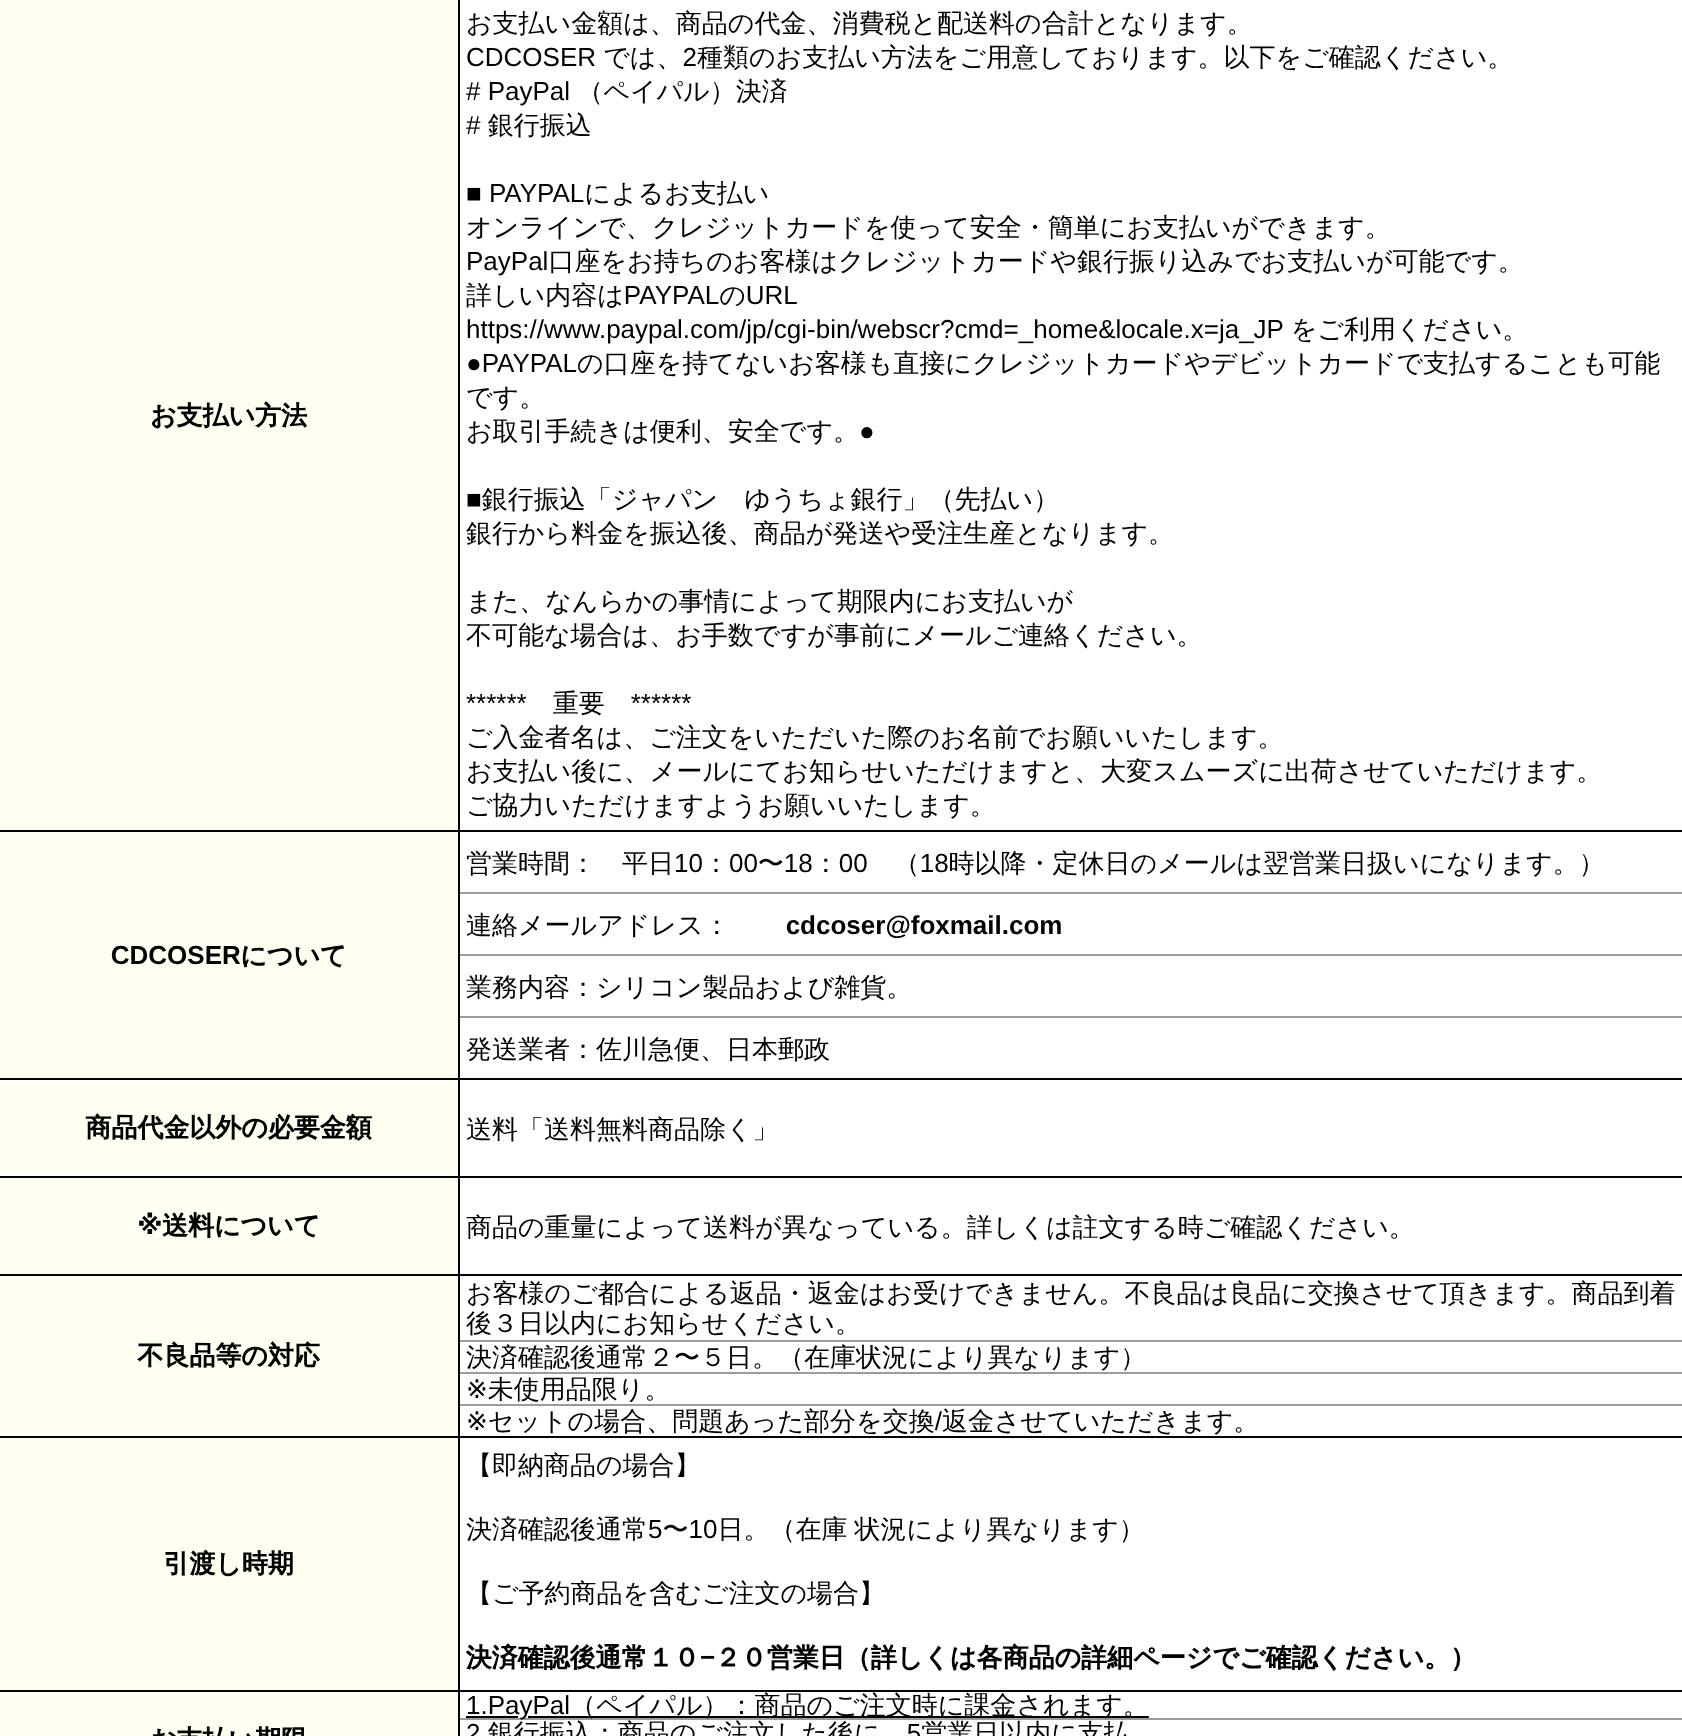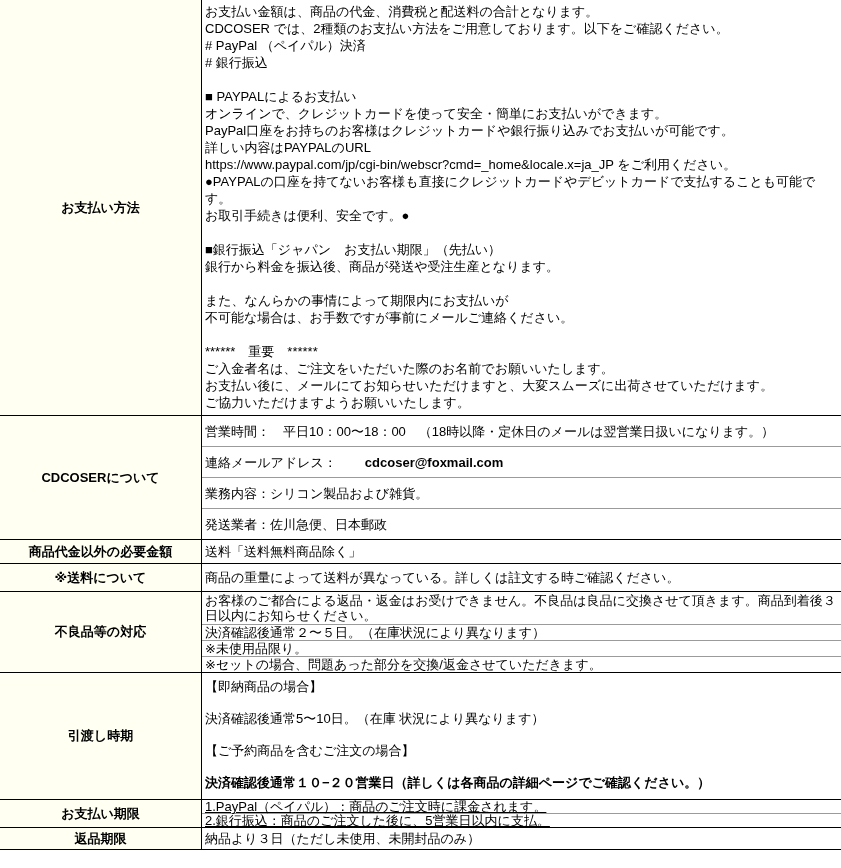--- a/index.html
+++ b/index.html
@@ -15,21 +15,21 @@
   .label-cell{
     flex:0 0 197px;
     width:197px;
     background:#fffff2;
     border-right:1px solid #000;
     display:flex;
     align-items:center;
     justify-content:center;
     text-align:center;
     font-weight:700;
-    padding:2px;
+    padding:16px;
     line-height:16px;
   }
   .content-cell{flex:1 1 auto;min-width:0;}
 
   
   .payment-content{padding:3px 0 4px;}
   .ln{min-height:17px;line-height:17px;padding:0 3px;}
 
   
   .sub-row{
@@ -77,21 +77,21 @@
       <div class="ln"># 銀行振込</div>
       <div class="ln"></div>
       <div class="ln">■ PAYPALによるお支払い</div>
       <div class="ln">オンラインで、クレジットカードを使って安全・簡単にお支払いができます。</div>
       <div class="ln">PayPal口座をお持ちのお客様はクレジットカードや銀行振り込みでお支払いが可能です。</div>
       <div class="ln">詳しい内容はPAYPALのURL</div>
       <div class="ln">https://www.paypal.com/jp/cgi-bin/webscr?cmd=_home&amp;locale.x=ja_JP をご利用ください。</div>
       <div class="ln">●PAYPALの口座を持てないお客様も直接にクレジットカードやデビットカードで支払することも可能です。</div>
       <div class="ln">お取引手続きは便利、安全です。●</div>
       <div class="ln"></div>
-      <div class="ln">■銀行振込「ジャパン　お支払い期限」（先払い）</div>
+      <div class="ln">■銀行振込「ジャパン　ゆうちょ銀行」（先払い）</div>
       <div class="ln">銀行から料金を振込後、商品が発送や受注生産となります。</div>
       <div class="ln"></div>
       <div class="ln">また、なんらかの事情によって期限内にお支払いが</div>
       <div class="ln">不可能な場合は、お手数ですが事前にメールご連絡ください。</div>
       <div class="ln"></div>
       <div class="ln">******　重要　******</div>
       <div class="ln">ご入金者名は、ご注文をいただいた際のお名前でお願いいたします。</div>
       <div class="ln">お支払い後に、メールにてお知らせいただけますと、大変スムーズに出荷させていただけます。</div>
       <div class="ln">ご協力いただけますようお願いいたします。</div>
     </div>

